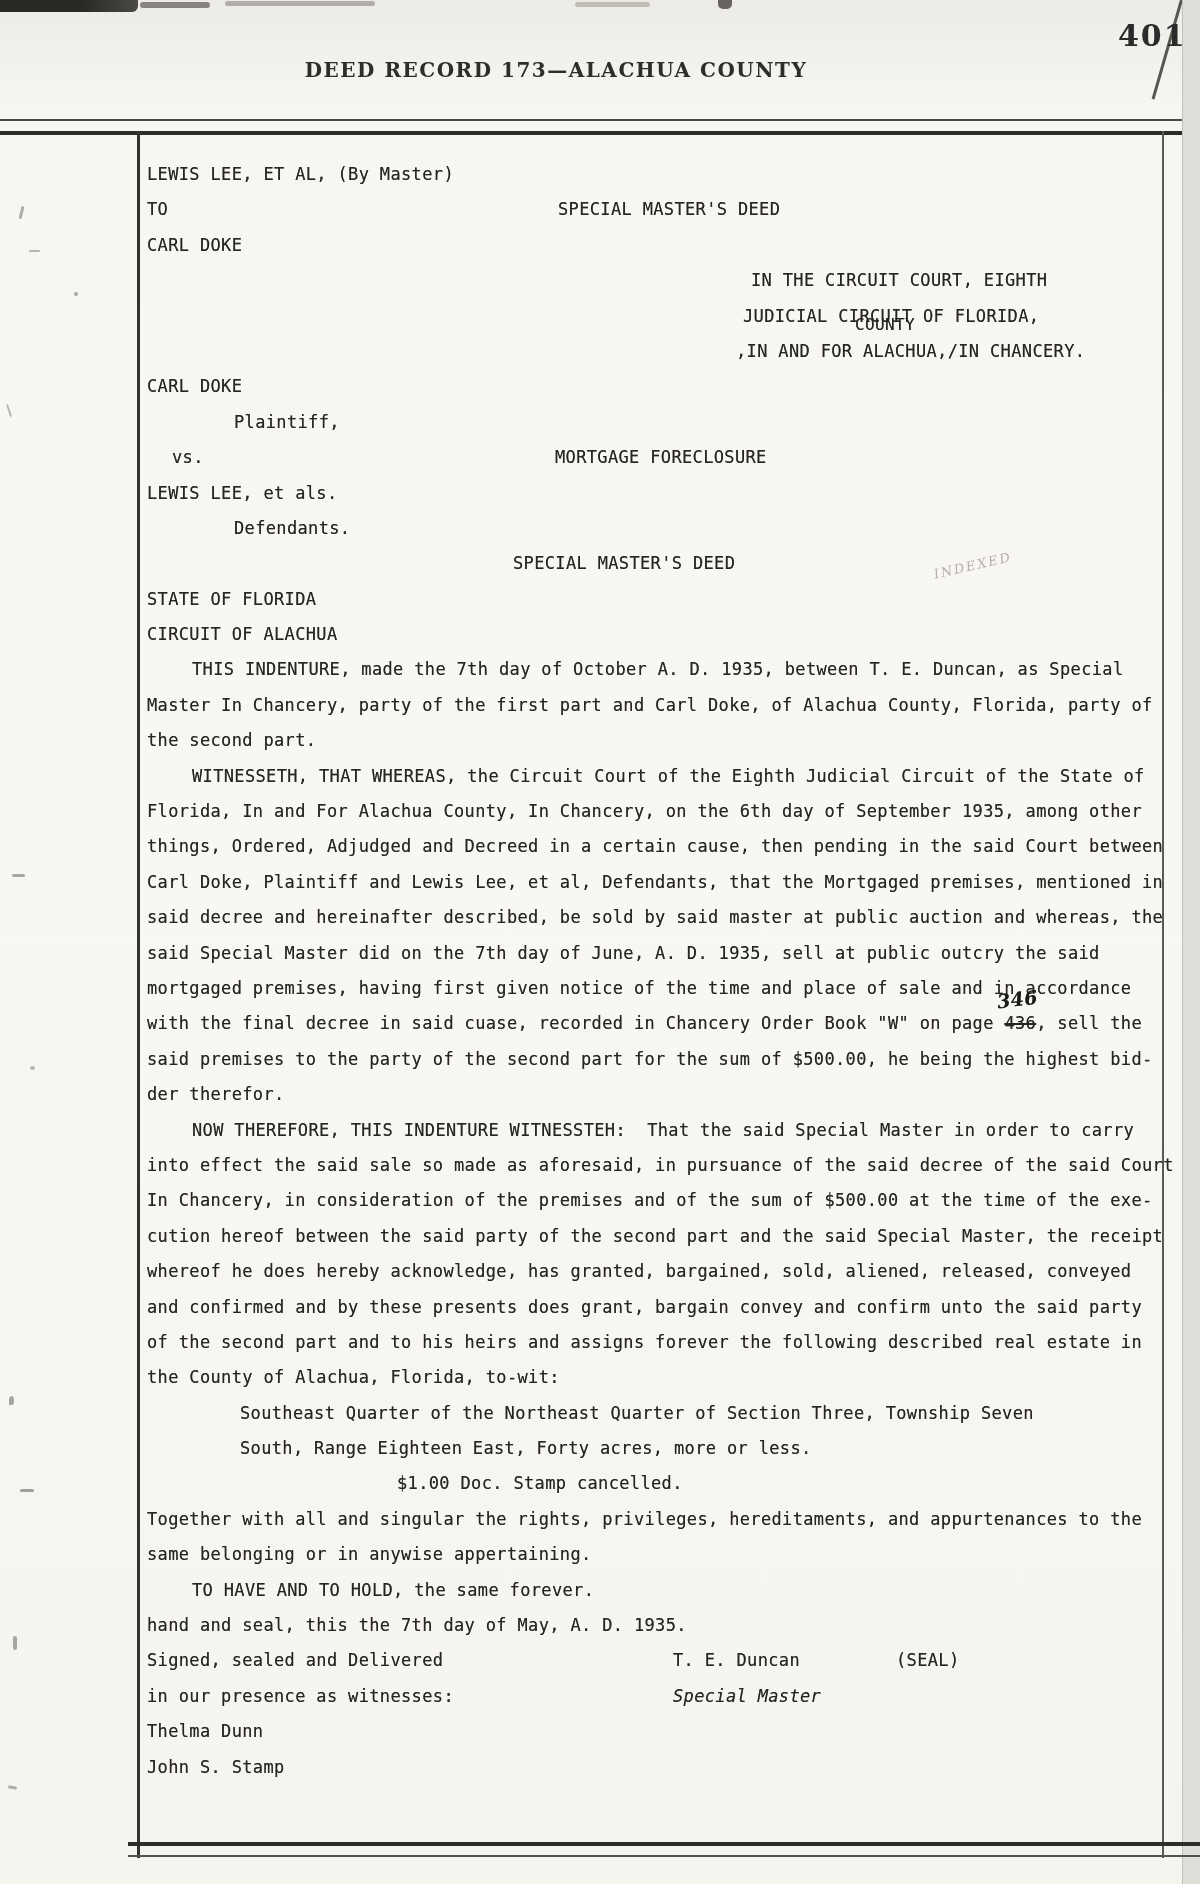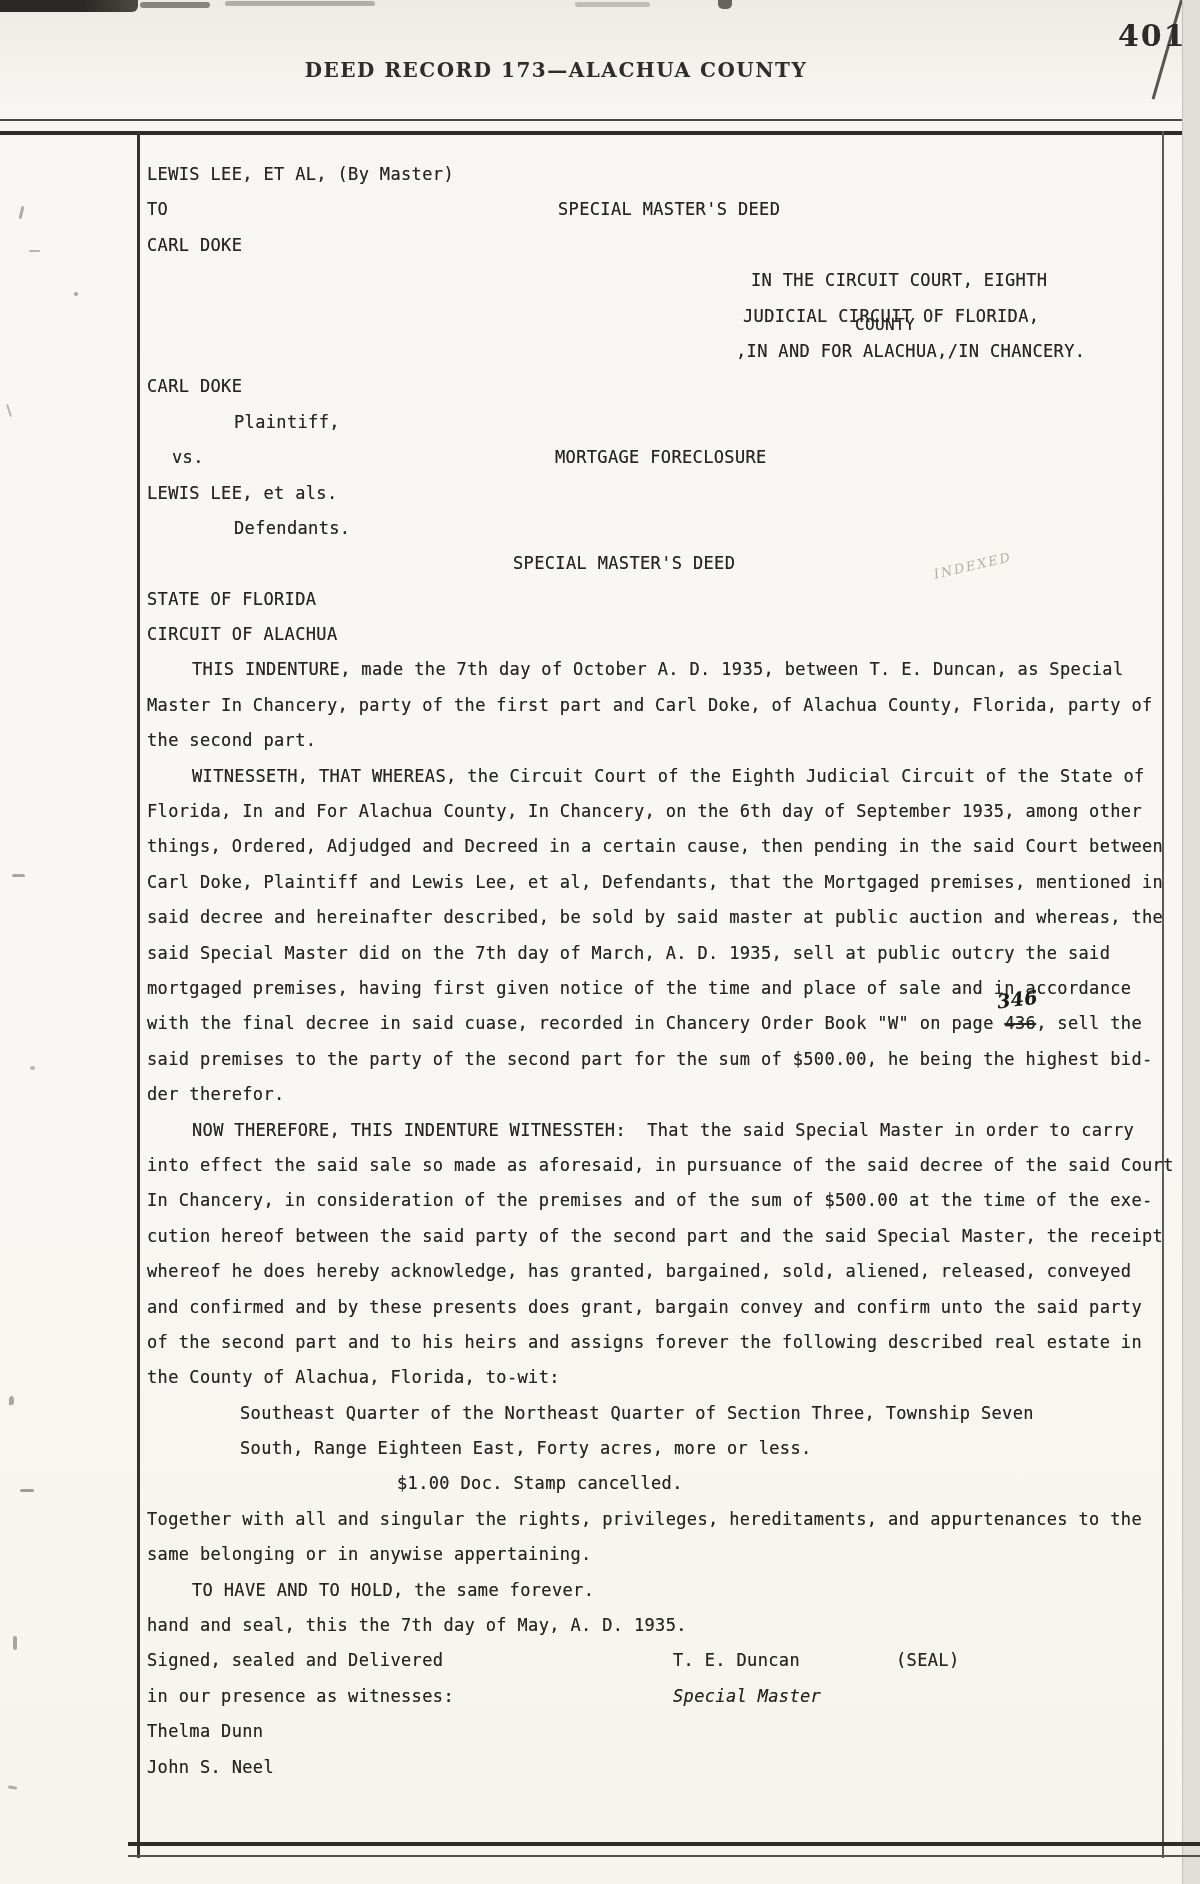--- a/index.html
+++ b/index.html
@@ -130,21 +130,21 @@
       <div class="line"><span>STATE OF FLORIDA</span></div>
       <div class="line"><span>CIRCUIT OF ALACHUA</span></div>
       <div class="line"><span class="abs" style="left: 45px;">THIS INDENTURE, made the 7th day of October A. D. 1935, between T. E. Duncan, as Special</span></div>
       <div class="line"><span>Master In Chancery, party of the first part and Carl Doke, of Alachua County, Florida, party of</span></div>
       <div class="line"><span>the second part.</span></div>
       <div class="line"><span class="abs" style="left: 45px;">WITNESSETH, THAT WHEREAS, the Circuit Court of the Eighth Judicial Circuit of the State of</span></div>
       <div class="line"><span>Florida, In and For Alachua County, In Chancery, on the 6th day of September 1935, among other</span></div>
       <div class="line"><span>things, Ordered, Adjudged and Decreed in a certain cause, then pending in the said Court between</span></div>
       <div class="line"><span>Carl Doke, Plaintiff and Lewis Lee, et al, Defendants, that the Mortgaged premises, mentioned in</span></div>
       <div class="line"><span>said decree and hereinafter described, be sold by said master at public auction and whereas, the</span></div>
-      <div class="line"><span>said Special Master did on the 7th day of March, A. D. 1935, sell at public outcry the said</span></div>
+      <div class="line"><span>said Special Master did on the 7th day of June, A. D. 1935, sell at public outcry the said</span></div>
       <div class="line"><span>mortgaged premises, having first given notice of the time and place of sale and in accordance</span></div>
       <div class="line"><span>with the final decree in said cuase, recorded in Chancery Order Book "W" on page </span><span class="strike">436</span><span class="hand abs" style="left: 850px; top: -16px;">346</span><span>, sell the</span></div>
       <div class="line"><span>said premises to the party of the second part for the sum of $500.00, he being the highest bid-</span></div>
       <div class="line"><span>der therefor.</span></div>
       <div class="line"><span class="abs" style="left: 45px;">NOW THEREFORE, THIS INDENTURE WITNESSTEH:  That the said Special Master in order to carry</span></div>
       <div class="line"><span>into effect the said sale so made as aforesaid, in pursuance of the said decree of the said Court</span></div>
       <div class="line"><span>In Chancery, in consideration of the premises and of the sum of $500.00 at the time of the exe-</span></div>
       <div class="line"><span>cution hereof between the said party of the second part and the said Special Master, the receipt</span></div>
       <div class="line"><span>whereof he does hereby acknowledge, has granted, bargained, sold, aliened, released, conveyed</span></div>
       <div class="line"><span>and confirmed and by these presents does grant, bargain convey and confirm unto the said party</span></div>
@@ -153,16 +153,16 @@
       <div class="line"><span class="abs" style="left: 93px;">Southeast Quarter of the Northeast Quarter of Section Three, Township Seven</span></div>
       <div class="line"><span class="abs" style="left: 93px;">South, Range Eighteen East, Forty acres, more or less.</span></div>
       <div class="line"><span class="abs" style="left: 250px;">$1.00 Doc. Stamp cancelled.</span></div>
       <div class="line"><span>Together with all and singular the rights, privileges, hereditaments, and appurtenances to the</span></div>
       <div class="line"><span>same belonging or in anywise appertaining.</span></div>
       <div class="line"><span class="abs" style="left: 45px;">TO HAVE AND TO HOLD, the same forever.</span></div>
       <div class="line"><span>hand and seal, this the 7th day of May, A. D. 1935.</span></div>
       <div class="line"><span>Signed, sealed and Delivered</span><span class="abs" style="left: 526px;">T. E. Duncan</span><span class="abs" style="left: 749px;">(SEAL)</span></div>
       <div class="line"><span>in our presence as witnesses:</span><span class="abs" style="left: 526px; font-style: italic;">Special Master</span></div>
       <div class="line"><span>Thelma Dunn</span></div>
-      <div class="line"><span>John S. Neel</span></div>
+      <div class="line"><span>John S. Stamp</span></div>
     </div>
 
 </div>
 
 </body></html>

